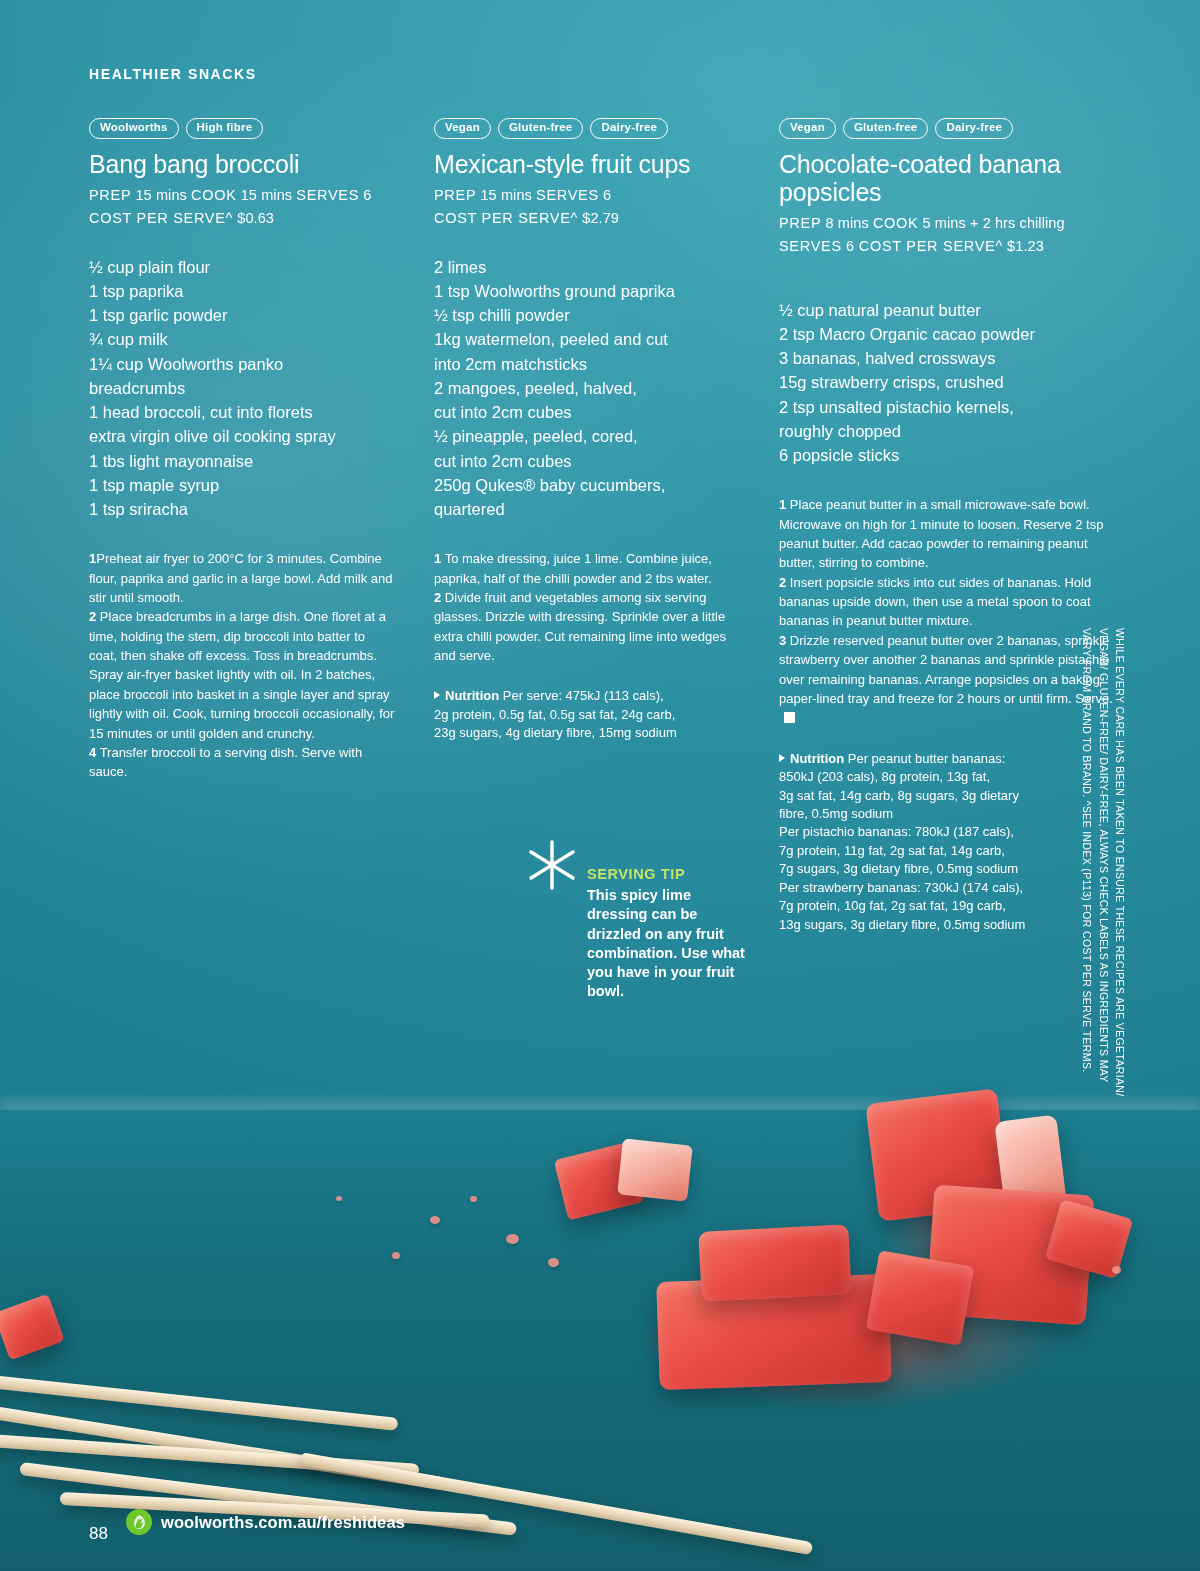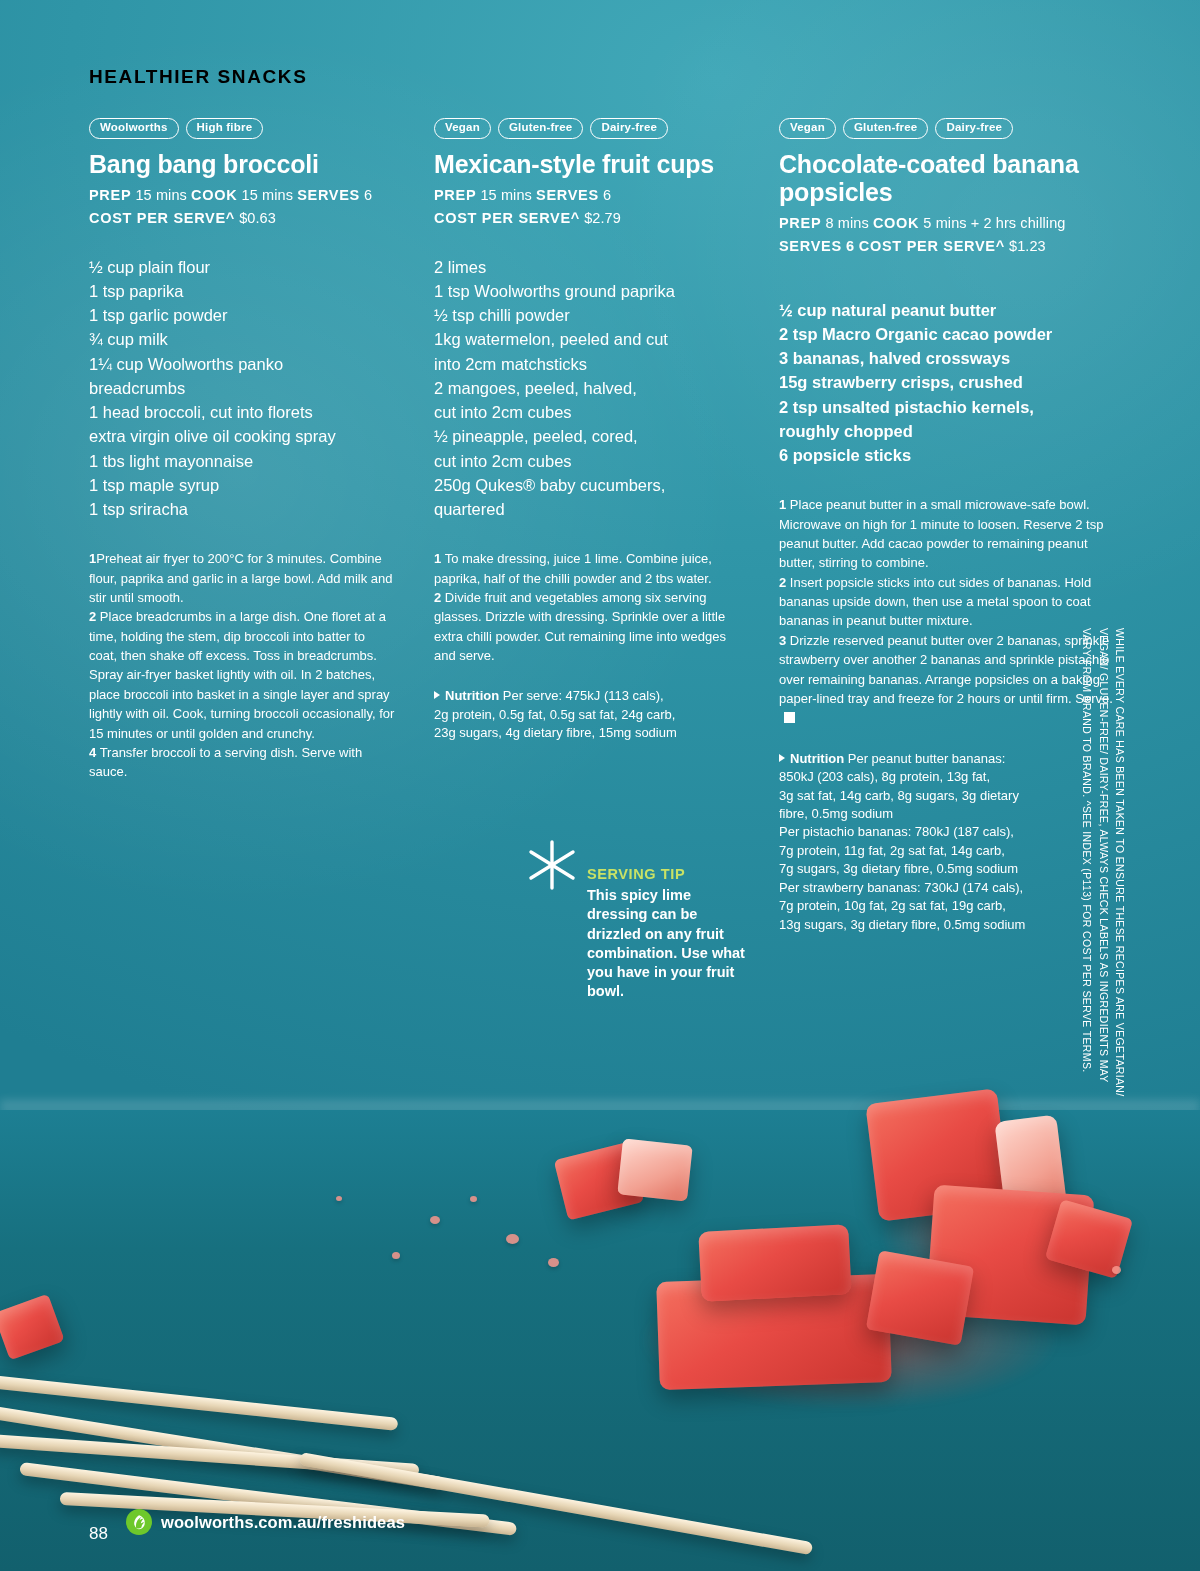--- a/index.html
+++ b/index.html
@@ -64,22 +64,22 @@
     background: radial-gradient(closest-side, rgba(220,70,60,0.55), rgba(220,70,60,0));
     border-radius: 50%;
     filter: blur(3px);
   }
 
   
   .page { position: absolute; inset: 0; color: #ffffff; }
 
   .kicker {
     position: absolute; left: 89px; top: 66px;
-    font-size: 19px; font-weight: bold; letter-spacing: 1.6px;
-    color: #000000;
+    font-size: 14px; font-weight: bold; letter-spacing: 1.6px;
+    color: #ffffff;
   }
 
   .cols {
     position: absolute; left: 89px; top: 118px; width: 1030px;
     display: flex; gap: 0;
   }
   .col { width: 345px; padding-right: 38px; }
   .col.c3 { width: 340px; padding-right: 0; }
 
   .tags { display: flex; gap: 7px; margin-bottom: 11px; }
@@ -91,34 +91,34 @@
     font-weight: bold;
     letter-spacing: 0.2px;
     white-space: nowrap;
     line-height: 1;
   }
 
   h2.title {
     margin: 0 0 7px;
     font-size: 25px;
     line-height: 1.12;
-    font-weight: bold;
+    font-weight: normal;
     letter-spacing: -0.2px;
   }
 
   .meta { font-size: 14.5px; line-height: 1.45; margin-bottom: 2px; letter-spacing: 0.1px; }
-  .meta b { font-weight: bold; letter-spacing: 0.7px; }
+  .meta b { font-weight: normal; letter-spacing: 0.7px; }
 
   .ingredients {
     margin: 26px 0 0;
     font-size: 16.5px;
     line-height: 1.47;
     white-space: pre-line;
   }
-  .col.c3 .ingredients { font-weight: bold; margin-top: 41px; }
+  .col.c3 .ingredients { font-weight: normal; margin-top: 41px; }
 
   .method {
     margin: 28px 0 0;
     font-size: 13px;
     line-height: 1.49;
   }
   .method p { margin: 0; }
   .method .n { font-weight: bold; }
 
   .endmark {

